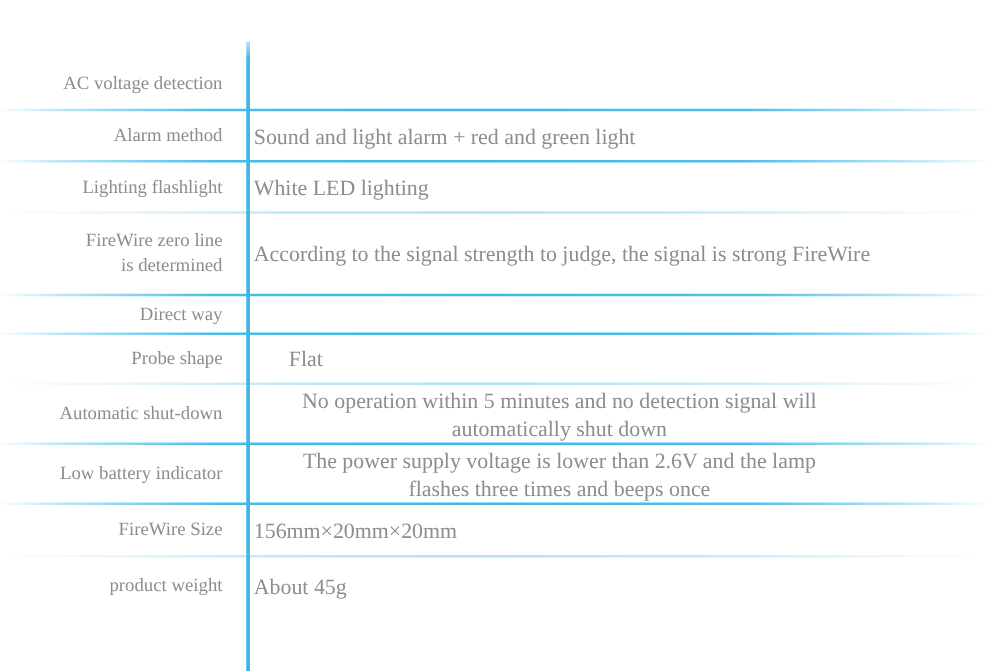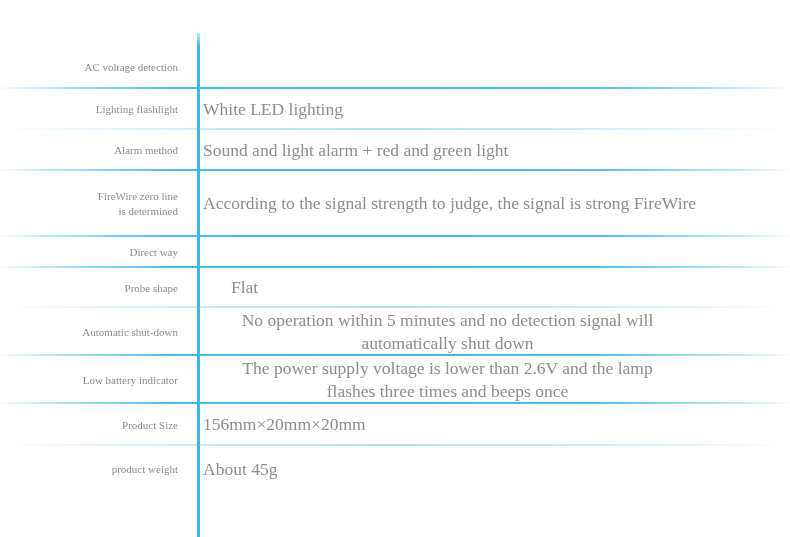--- a/index.html
+++ b/index.html
@@ -52,21 +52,21 @@
     width: 790px;
     box-sizing: border-box;
   }
 
   .row-label {
     width: 190px;
     flex: 0 0 190px;
     text-align: right;
     padding-right: 12px;
     box-sizing: border-box;
-    font-size: 11px;
+    font-size: 15px;
     line-height: 1.33;
     color: #8a8d91;
     white-space: pre-line;
   }
 
   .row-value {
     flex: 1 1 auto;
     padding-left: 13px;
     box-sizing: border-box;
     font-size: 17.5px;
@@ -116,28 +116,28 @@
 <div class="spec-sheet">
 
   <div class="col-divider"></div>
 
   <div class="rows">
       <div class="spec-row" style="height: 43px;">
         <div class="row-label">AC voltage detection</div>
         <div class="row-sep"></div>
       </div>
       <div class="spec-row" style="height: 41px;">
+        <div class="row-label">Alarm method</div>
+        <div class="row-value">Sound and light alarm + red and green light</div>
+        <div class="row-sep"></div>
+      </div>
+      <div class="spec-row" style="height: 41px;">
         <div class="row-label">Lighting flashlight</div>
         <div class="row-value">White LED lighting</div>
         <div class="row-sep faint"></div>
-      </div>
-      <div class="spec-row" style="height: 41px;">
-        <div class="row-label">Alarm method</div>
-        <div class="row-value">Sound and light alarm + red and green light</div>
-        <div class="row-sep"></div>
       </div>
       <div class="spec-row" style="height: 66px;">
         <div class="row-label">FireWire zero line
 is determined</div>
         <div class="row-value">According to the signal strength to judge, the signal is strong FireWire</div>
         <div class="row-sep"></div>
       </div>
       <div class="spec-row" style="height: 31px;">
         <div class="row-label">Direct way</div>
         <div class="row-sep"></div>
@@ -153,21 +153,21 @@
 automatically shut down</div>
         <div class="row-sep"></div>
       </div>
       <div class="spec-row multiline" style="height: 48px;">
         <div class="row-label">Low battery indicator</div>
         <div class="row-value">The power supply voltage is lower than 2.6V and the lamp
 flashes three times and beeps once</div>
         <div class="row-sep"></div>
       </div>
       <div class="spec-row" style="height: 42px;">
-        <div class="row-label">Product Size</div>
+        <div class="row-label">FireWire Size</div>
         <div class="row-value">156mm×20mm×20mm</div>
         <div class="row-sep faint"></div>
       </div>
       <div class="spec-row" style="height: 47px;">
         <div class="row-label">product weight</div>
         <div class="row-value">About 45g</div>
       </div>
     </div>
 
 </div>

